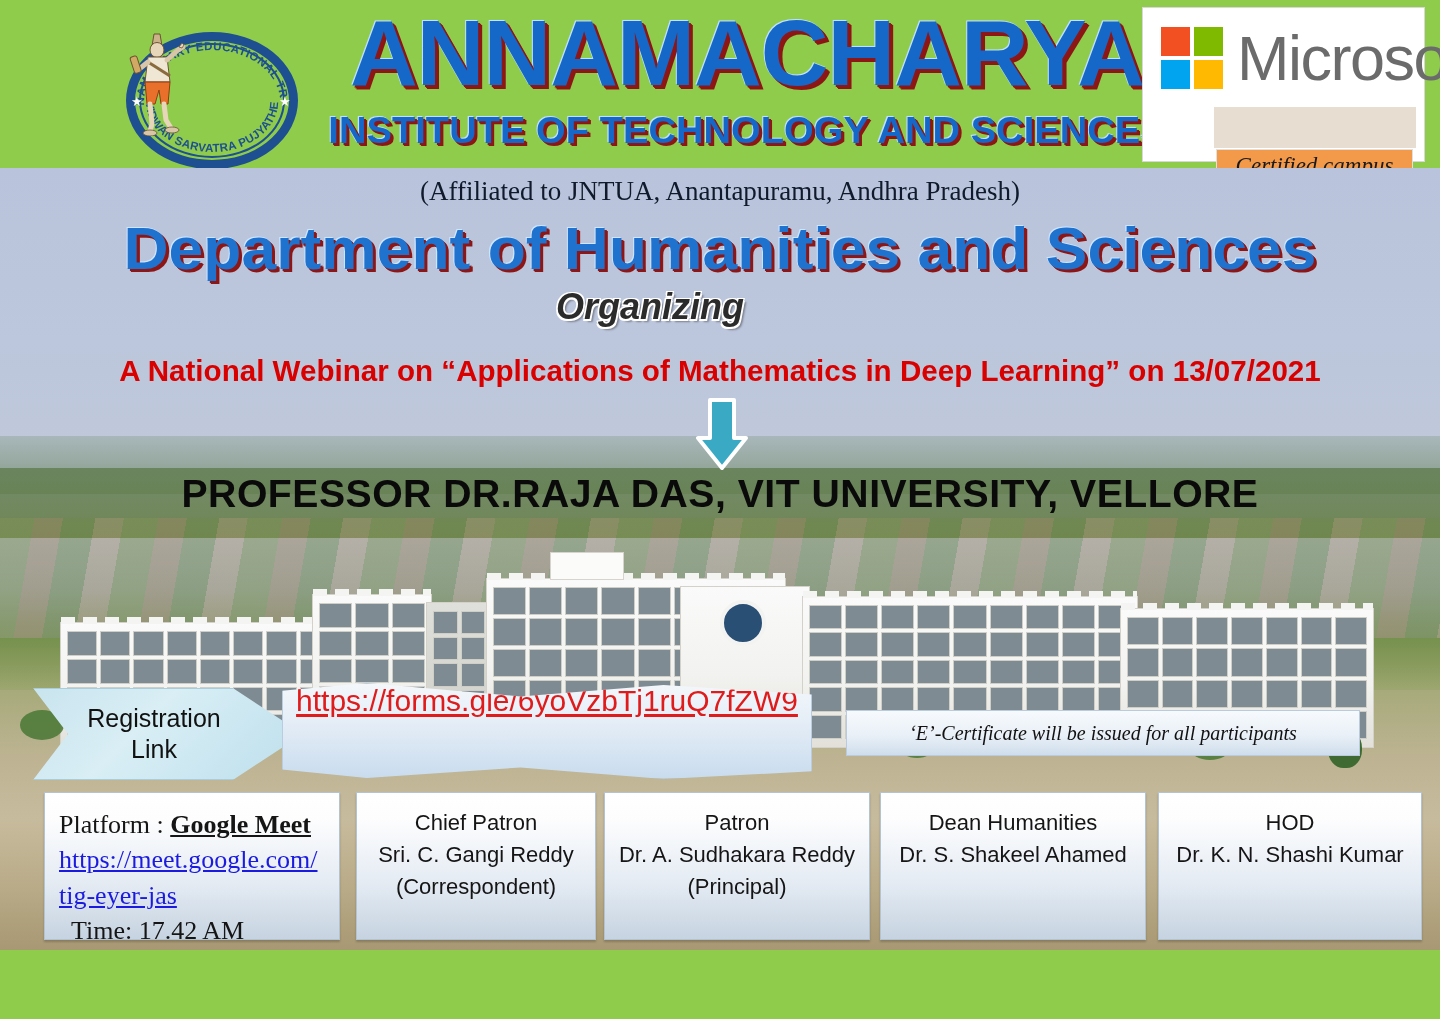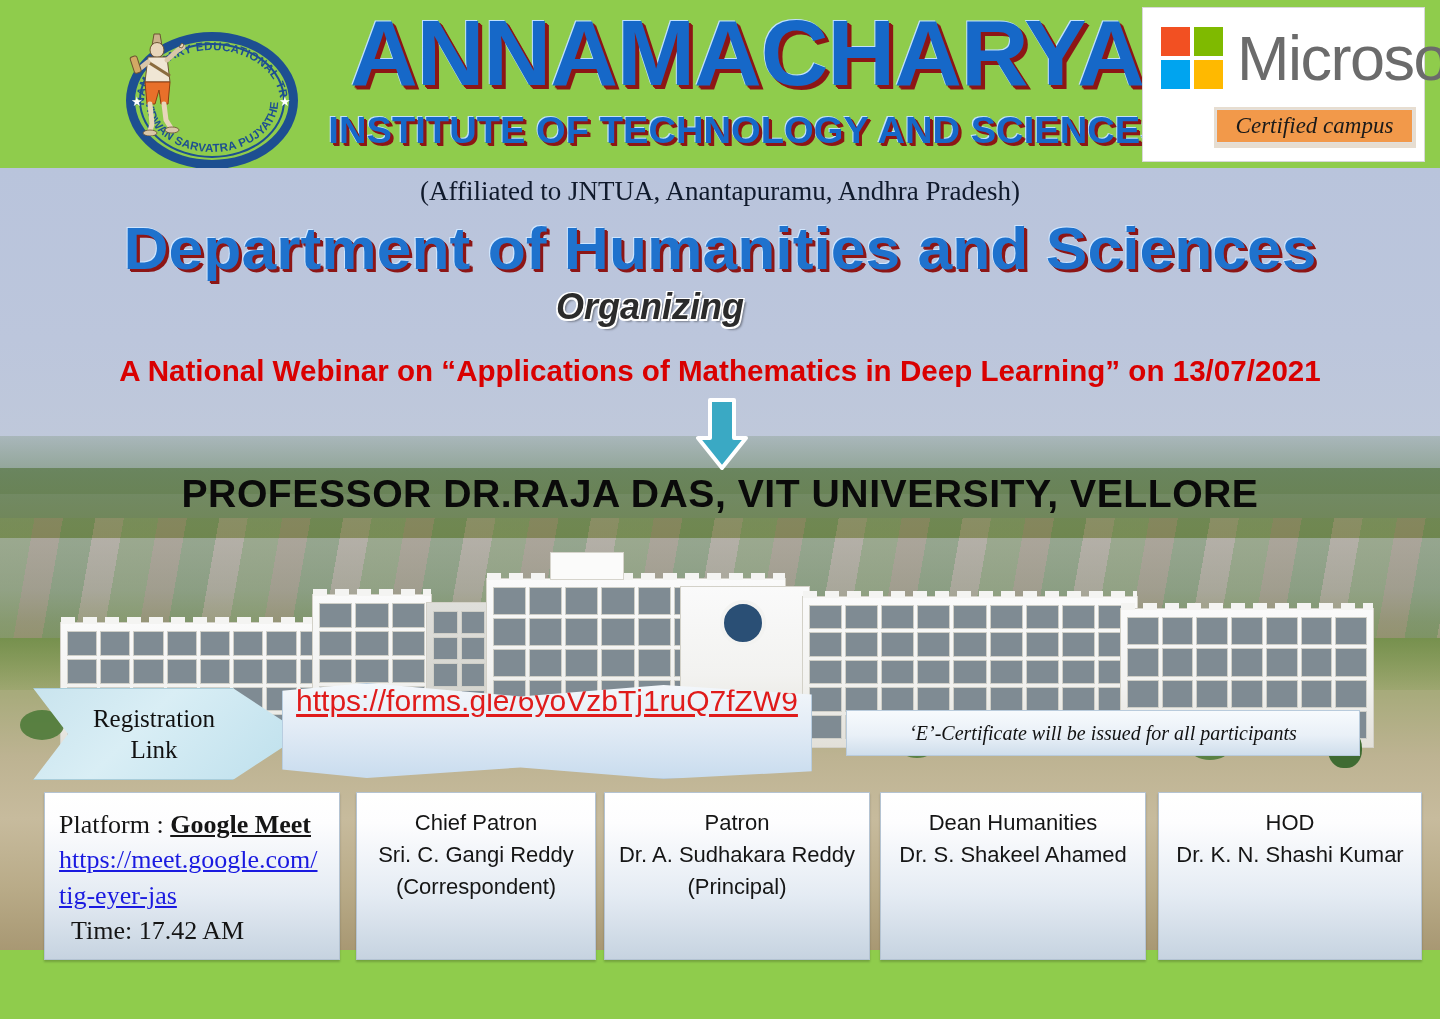--- a/index.html
+++ b/index.html
@@ -114,20 +114,21 @@
   }
   .ms-cert {
     width: 100%; height: 100%;
     background: #F2994A;
     border: 1px solid #e0e0e0;
     display: flex; align-items: center; justify-content: center;
     font-family: "Liberation Serif", serif;
     font-style: italic;
     font-size: 23px;
     color: #1a1a1a;
+    margin-top: 40px;
   }
 
   
   .photo {
     position: absolute; left: 0; top: 168px;
     width: 1440px; height: 782px;
     overflow: hidden;
     background: linear-gradient(to bottom,
         #b9c4dc 0%, #bcc6dc 22%, #c0c9da 38%,
         #bcc3d3 48%, #a9b5bd 54%, #93a48f 58%,
@@ -263,21 +264,21 @@
 
   
   .reg-arrow {
     position: absolute; left: 33px; top: 688px;
     width: 270px; height: 92px;
     background: linear-gradient(135deg, #c9e4ee 0%, #d9eef5 40%, #bcdfec 100%);
     border: 1px solid #a9cdda;
     clip-path: polygon(0 0, 74% 0, 100% 50%, 74% 100%, 0 100%, 13% 50%);
     display: flex; flex-direction: column;
     align-items: center; justify-content: center;
-    font-family: Liberation Serif, serif;
+    font-family: Liberation Sans, sans-serif;
     font-size: 25px; color: #111; line-height: 1.25;
     padding-right: 28px;
   }
 
   .url-ribbon {
     position: absolute; left: 282px; top: 683px;
     width: 530px; height: 96px;
     background: linear-gradient(to bottom, #f3f7fb 0%, #e3ecf6 45%, #c9dcee 100%);
     border: 1px solid #b8cde0;
     clip-path: polygon(0 8%, 16% 0, 45% 14%, 72% 2%, 100% 12%,
@@ -304,21 +305,21 @@
     color: #111;
     white-space: nowrap;
   }
 
   
   .cards {
     position: absolute; left: 0; top: 792px;
     width: 1440px; height: 150px;
   }
   .card {
-    position: absolute; top: 0; height: 168px;
+    position: absolute; top: 0; height: 148px;
     background: linear-gradient(to bottom, #ffffff 0%, #fdfdfe 18%, #e4ebf3 62%, #c6d3e0 100%);
     border: 1px solid #b4c3d2;
     box-shadow: 0 2px 2px rgba(0,0,0,.2);
     display: flex; flex-direction: column;
     align-items: center;
     padding-top: 14px;
     font-family: "Liberation Sans", sans-serif;
     font-size: 22px; color: #151515;
     line-height: 1.45;
   }

